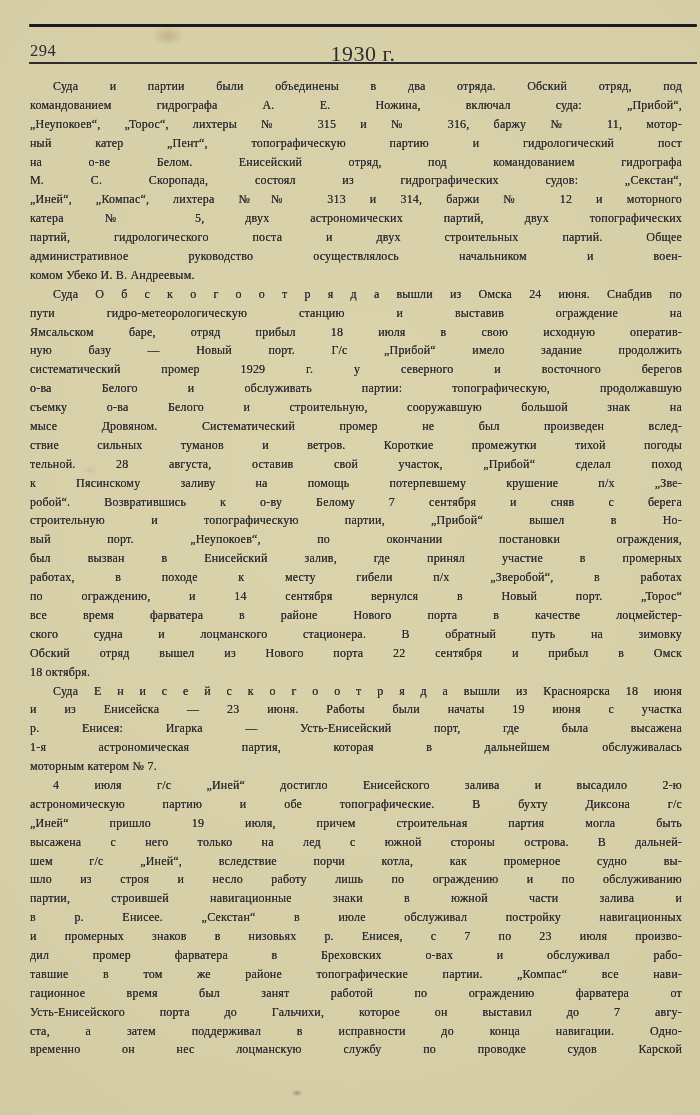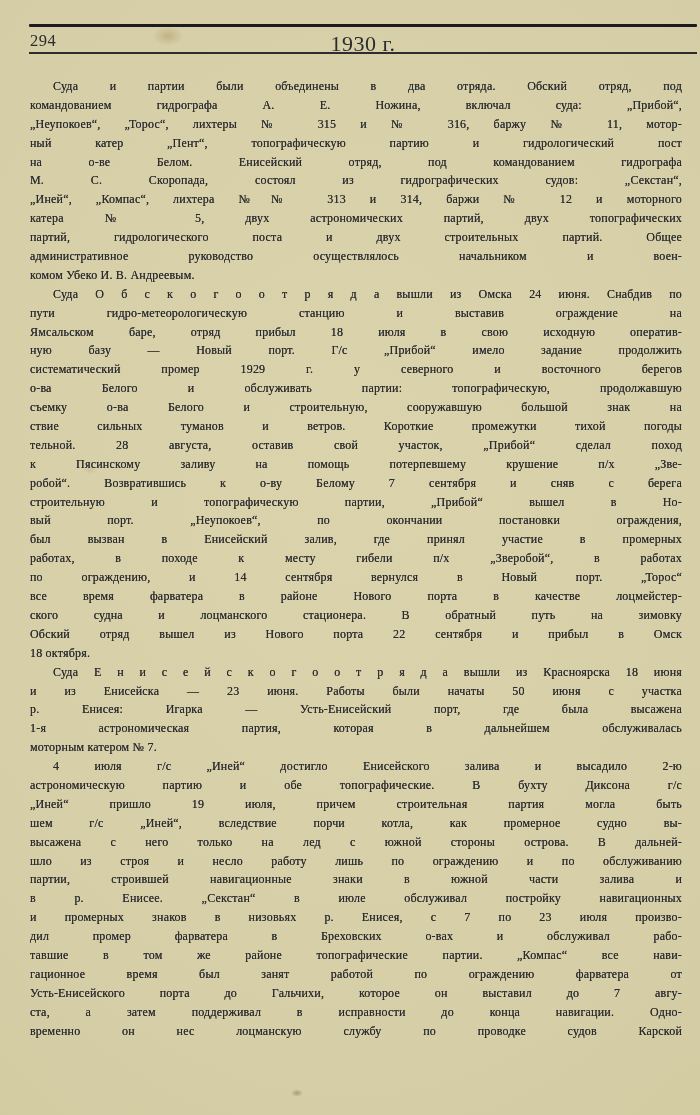--- a/index.html
+++ b/index.html
@@ -13,21 +13,21 @@
     width: 700px; height: 1115px;
     color: #2b2c31;
     background:
       radial-gradient(22px 14px at 168px 36px, rgba(141,102,48,0.28), rgba(141,102,48,0) 70%),
       radial-gradient(8px 5px at 297px 1093px, rgba(70,60,40,0.35), rgba(70,60,40,0) 75%),
       radial-gradient(10px 6px at 90px 470px, rgba(120,100,55,0.12), rgba(120,100,55,0) 75%),
       radial-gradient(120% 100% at 50% 42%, #dbd3ab 0%, #d6cea6 55%, #ccc39a 100%);
   }
   .pagehead { position: absolute; top: 24px; left: 29px; width: 668px; }
   .rule-thick { height: 3px; background: #1c1c1f; border-radius: 1px; }
-  .head-row { position: relative; height: 24px; margin-top: 1px; }
+  .head-row { position: relative; height: 24px; margin-top: 11px; }
   .pnum {
     position: absolute; left: 1px; top: 3px;
     font-size: 16.5px; letter-spacing: 0.5px;
   }
   .ptitle {
     position: absolute; left: 0; right: 0; top: 3px;
     text-align: center; font-size: 22px; letter-spacing: 0.5px;
   }
   .rule-thin { height: 1.5px; background: #2d2d30; }
   .text-block {
@@ -74,49 +74,50 @@
     </div>
 
     <div class="para">
       <div class="line first">Суда О б с к о г о  о т р я д а вышли из Омска 24 июня. Снабдив по</div>
       <div class="line">пути гидро-метеорологическую станцию и выставив ограждение на</div>
       <div class="line">Ямсальском баре, отряд прибыл 18 июля в свою исходную оператив-</div>
       <div class="line">ную базу — Новый порт. Г/с „Прибой“ имело задание продолжить</div>
       <div class="line">систематический промер 1929 г. у северного и восточного берегов</div>
       <div class="line">о-ва Белого и обслуживать партии: топографическую, продолжавшую</div>
       <div class="line">съемку о-ва Белого и строительную, сооружавшую большой знак на</div>
+      <div class="line">мысе Дровяном. Систематический промер не был произведен вслед-</div>
       <div class="line">ствие сильных туманов и ветров. Короткие промежутки тихой погоды</div>
       <div class="line">тельной. 28 августа, оставив свой участок, „Прибой“ сделал поход</div>
       <div class="line">к Пясинскому заливу на помощь потерпевшему крушение п/х „Зве-</div>
       <div class="line">робой“. Возвратившись к о-ву Белому 7 сентября и сняв с берега</div>
       <div class="line">строительную и топографическую партии, „Прибой“ вышел в Но-</div>
       <div class="line">вый порт. „Неупокоев“, по окончании постановки ограждения,</div>
       <div class="line">был вызван в Енисейский залив, где принял участие в промерных</div>
       <div class="line">работах, в походе к месту гибели п/х „Зверобой“, в работах</div>
       <div class="line">по ограждению, и 14 сентября вернулся в Новый порт. „Торос“</div>
       <div class="line">все время фарватера в районе Нового порта в качестве лоцмейстер-</div>
       <div class="line">ского судна и лоцманского стационера. В обратный путь на зимовку</div>
       <div class="line">Обский отряд вышел из Нового порта 22 сентября и прибыл в Омск</div>
       <div class="line endpara">18 октября.</div>
     </div>
 
     <div class="para">
       <div class="line first">Суда Е н и с е й с к о г о  о т р я д а вышли из Красноярска 18 июня</div>
-      <div class="line">и из Енисейска — 23 июня. Работы были начаты 50 июня с участка</div>
+      <div class="line">и из Енисейска — 23 июня. Работы были начаты 19 июня с участка</div>
       <div class="line">р. Енисея: Игарка — Усть-Енисейский порт, где была высажена</div>
       <div class="line">1-я астрономическая партия, которая в дальнейшем обслуживалась</div>
       <div class="line endpara">моторным катером № 7.</div>
     </div>
 
     <div class="para">
       <div class="line first">4 июля г/с „Иней“ достигло Енисейского залива и высадило 2-ю</div>
       <div class="line">астрономическую партию и обе топографические. В бухту Диксона г/с</div>
       <div class="line">„Иней“ пришло 19 июля, причем строительная партия могла быть</div>
+      <div class="line">высажена с него только на лед с южной стороны острова. В дальней-</div>
       <div class="line">шем г/с „Иней“, вследствие порчи котла, как промерное судно вы-</div>
-      <div class="line">высажена с него только на лед с южной стороны острова. В дальней-</div>
       <div class="line">шло из строя и несло работу лишь по ограждению и по обслуживанию</div>
       <div class="line">партии, строившей навигационные знаки в южной части залива и</div>
       <div class="line">в р. Енисее. „Секстан“ в июле обслуживал постройку навигационных</div>
       <div class="line">и промерных знаков в низовьях р. Енисея, с 7 по 23 июля произво-</div>
       <div class="line">дил промер фарватера в Бреховских о-вах и обслуживал рабо-</div>
       <div class="line">тавшие в том же районе топографические партии. „Компас“ все нави-</div>
       <div class="line">гационное время был занят работой по ограждению фарватера от</div>
       <div class="line">Усть-Енисейского порта до Гальчихи, которое он выставил до 7 авгу-</div>
       <div class="line">ста, а затем поддерживал в исправности до конца навигации. Одно-</div>
       <div class="line">временно он нес лоцманскую службу по проводке судов Карской</div>

